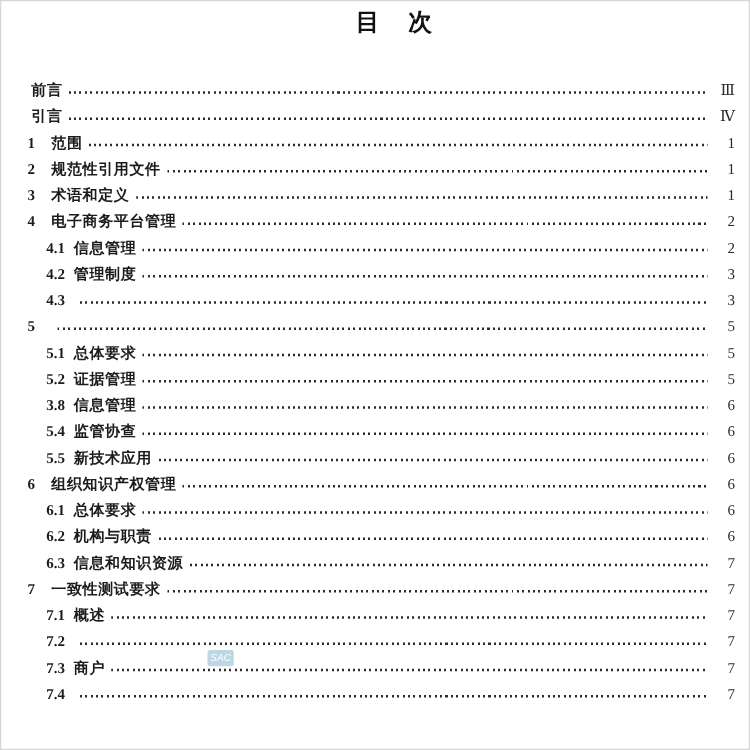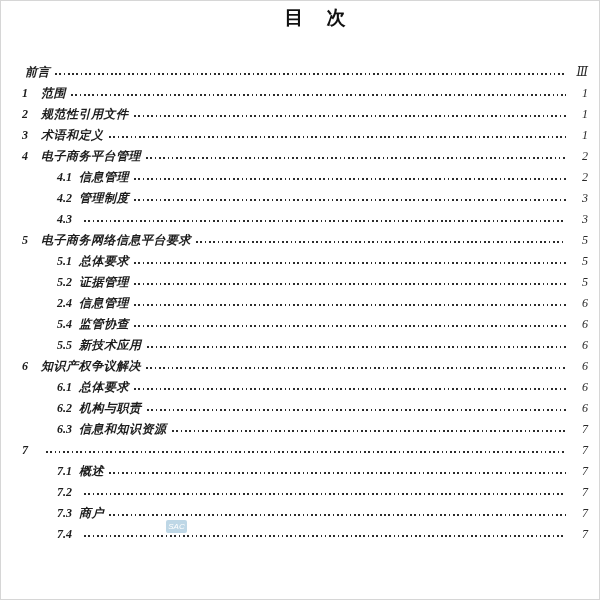--- a/index.html
+++ b/index.html
@@ -54,25 +54,24 @@
     left: 0;
     right: 0;
   }
   .toc-row {
     display: flex;
     align-items: center;
     height: 21px;
     padding-right: 11px;
     font-size: 12px;
     font-weight: 600;
-    font-style: italic;
   }
   .toc-row.lvl0 { padding-left: 24px; }
   .toc-row.lvl1 { padding-left: 21px; }
-  .toc-row.lvl2 { padding-left: 56px; }
+  .toc-row.lvl2 { padding-left: 36px; }
   .num {
     flex: none;
     font-weight: 600;
   }
   .lvl1 .num { width: 19px; }
   .lvl2 .num { width: 22px; }
   .label {
     flex: none;
     letter-spacing: 0.5px;
     white-space: nowrap;
@@ -102,20 +101,26 @@
 
   <div class="watermark">SAC</div>
 
   <div class="toc" id="toc-list">
       <div class="toc-row lvl0">
 
     <span class="label">前言</span>
     <span class="dots"></span>
     <span class="pageno">Ⅲ</span>
   </div>
+      <div class="toc-row lvl0">
+
+    <span class="label">引言</span>
+    <span class="dots"></span>
+    <span class="pageno">Ⅳ</span>
+  </div>
       <div class="toc-row lvl1">
     <span class="num">1</span>
     <span class="label">范围</span>
     <span class="dots"></span>
     <span class="pageno">1</span>
   </div>
       <div class="toc-row lvl1">
     <span class="num">2</span>
     <span class="label">规范性引用文件</span>
     <span class="dots"></span>
@@ -145,57 +150,56 @@
     <span class="dots"></span>
     <span class="pageno">3</span>
   </div>
       <div class="toc-row lvl2">
     <span class="num">4.3</span>
     <span class="dots"></span>
     <span class="pageno">3</span>
   </div>
       <div class="toc-row lvl1">
     <span class="num">5</span>
-    <span class="label">电子商务网络信息平台要求</span>
     <span class="dots"></span>
     <span class="pageno">5</span>
   </div>
       <div class="toc-row lvl2">
     <span class="num">5.1</span>
     <span class="label">总体要求</span>
     <span class="dots"></span>
     <span class="pageno">5</span>
   </div>
       <div class="toc-row lvl2">
     <span class="num">5.2</span>
     <span class="label">证据管理</span>
     <span class="dots"></span>
     <span class="pageno">5</span>
   </div>
       <div class="toc-row lvl2">
-    <span class="num">2.4</span>
+    <span class="num">3.8</span>
     <span class="label">信息管理</span>
     <span class="dots"></span>
     <span class="pageno">6</span>
   </div>
       <div class="toc-row lvl2">
     <span class="num">5.4</span>
     <span class="label">监管协查</span>
     <span class="dots"></span>
     <span class="pageno">6</span>
   </div>
       <div class="toc-row lvl2">
     <span class="num">5.5</span>
     <span class="label">新技术应用</span>
     <span class="dots"></span>
     <span class="pageno">6</span>
   </div>
       <div class="toc-row lvl1">
     <span class="num">6</span>
-    <span class="label">知识产权争议解决</span>
+    <span class="label">组织知识产权管理</span>
     <span class="dots"></span>
     <span class="pageno">6</span>
   </div>
       <div class="toc-row lvl2">
     <span class="num">6.1</span>
     <span class="label">总体要求</span>
     <span class="dots"></span>
     <span class="pageno">6</span>
   </div>
       <div class="toc-row lvl2">
@@ -205,20 +209,21 @@
     <span class="pageno">6</span>
   </div>
       <div class="toc-row lvl2">
     <span class="num">6.3</span>
     <span class="label">信息和知识资源</span>
     <span class="dots"></span>
     <span class="pageno">7</span>
   </div>
       <div class="toc-row lvl1">
     <span class="num">7</span>
+    <span class="label">一致性测试要求</span>
     <span class="dots"></span>
     <span class="pageno">7</span>
   </div>
       <div class="toc-row lvl2">
     <span class="num">7.1</span>
     <span class="label">概述</span>
     <span class="dots"></span>
     <span class="pageno">7</span>
   </div>
       <div class="toc-row lvl2">

